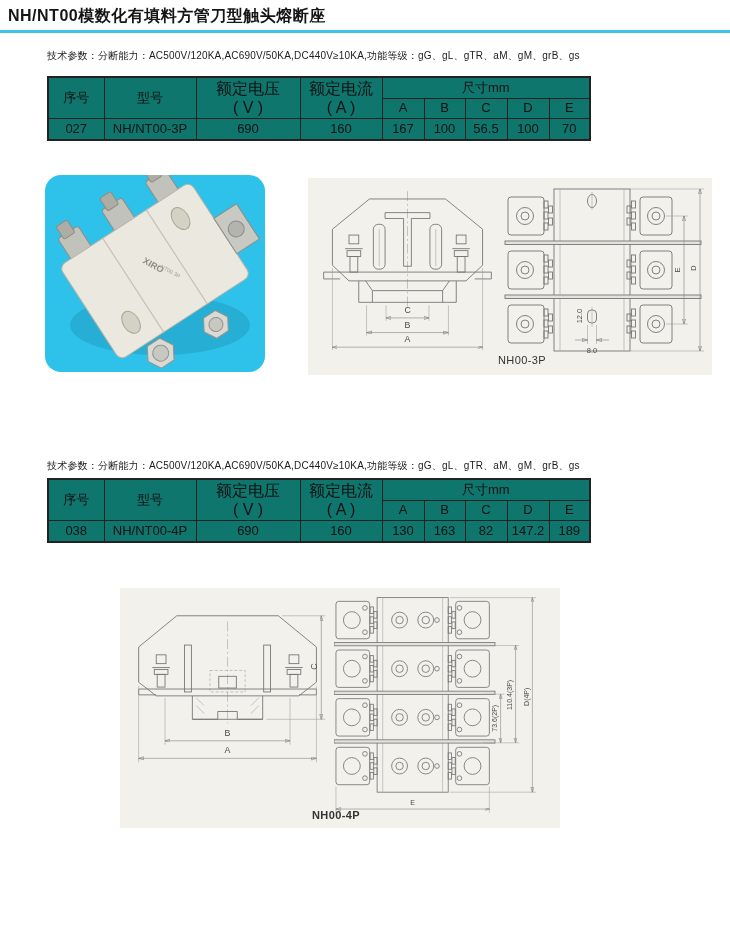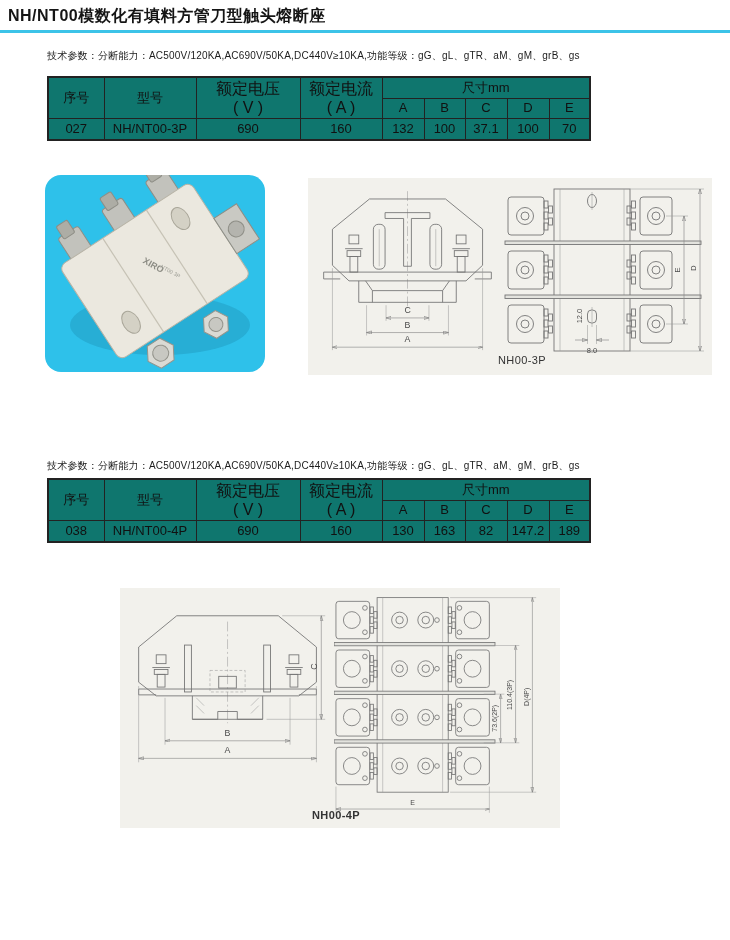--- a/index.html
+++ b/index.html
@@ -90,23 +90,23 @@
       <th>B</th>
       <th>C</th>
       <th>D</th>
       <th>E</th>
     </tr>
     <tr class="drow">
       <td>027</td>
       <td>NH/NT00-3P</td>
       <td>690</td>
       <td>160</td>
-      <td>132</td>
+      <td>167</td>
       <td>100</td>
-      <td>37.1</td>
+      <td>56.5</td>
       <td>100</td>
       <td>70</td>
     </tr>
   </tbody>
     </table>
 
   <div class="photo">
     <svg width="220" height="197" viewBox="0 0 220 197">
       <ellipse cx="115" cy="150" rx="90" ry="30" fill="rgba(8,76,108,0.16)" stroke="none"></ellipse>
       <g transform="rotate(-33 110 96)">

